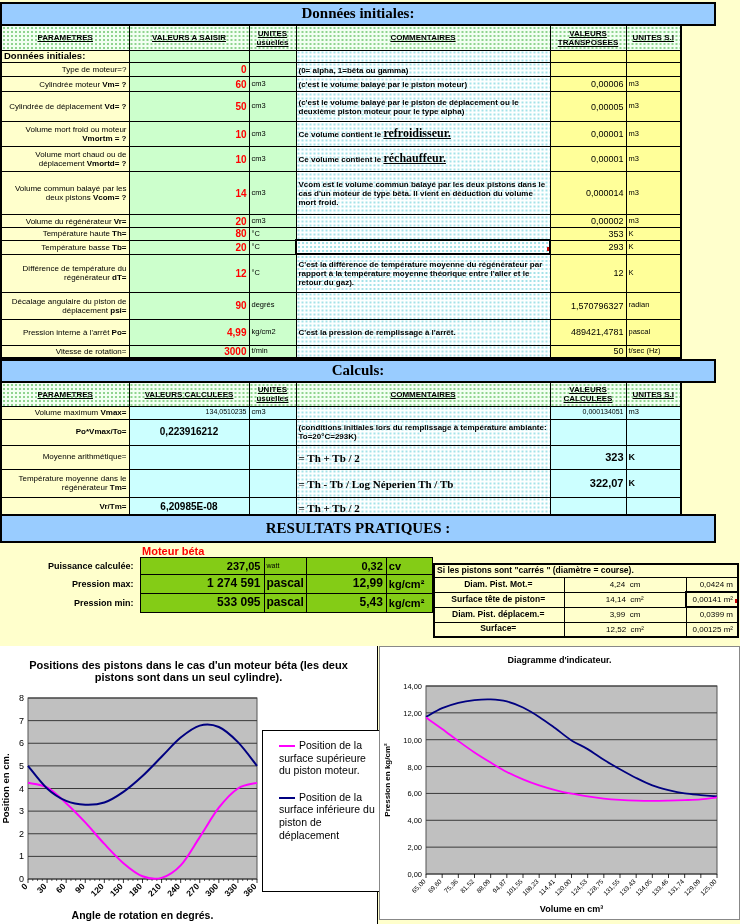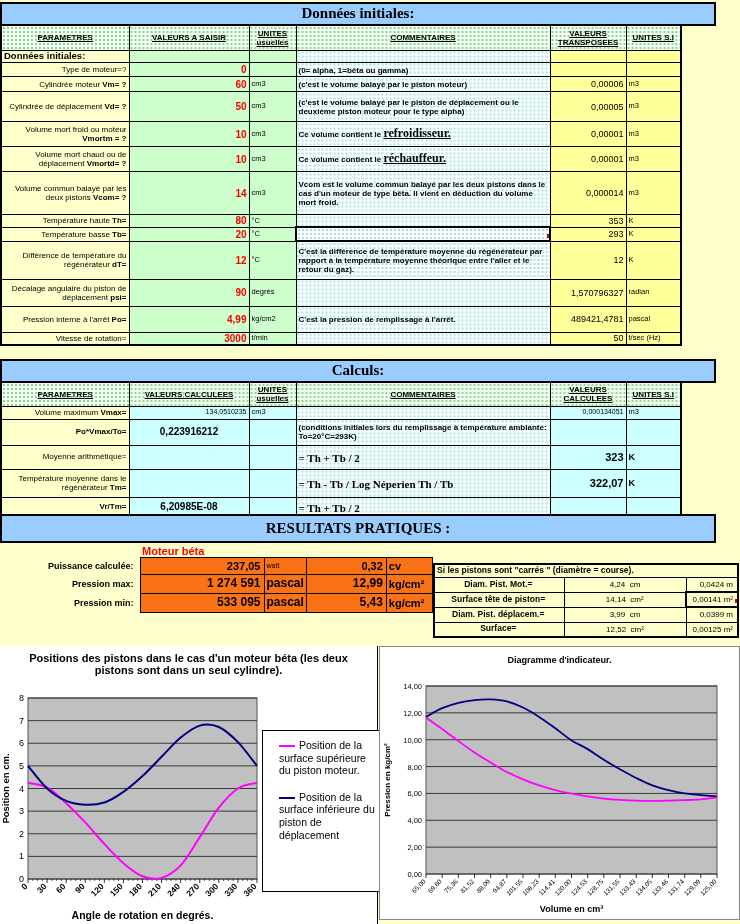--- a/index.html
+++ b/index.html
@@ -25,21 +25,21 @@
   .formula{font-family:"Liberation Serif",serif;font-size:11px;font-weight:bold}
   .transp{background:#FFFF99;text-align:right;font-size:9px}
   .siu{background:#FFFF99;font-size:7.5px}
   .cyan{background:#CCFFFF}
   .small7{font-size:7px;text-align:right}
   .midbold{font-size:10px;font-weight:bold;text-align:center}
   .bigv{font-size:11px;font-weight:bold;text-align:right}
   .kunit{font-weight:bold;font-size:9px}
   .selcell{border:2.5px solid #000;position:relative}
   .selcell:after{content:"";position:absolute;right:-2px;top:45%;width:4px;height:4px;background:#C00}
-  .res td{background:#f97316}
+  .res td{background:#84cc16}
   .res td.nb{border:none;background:transparent;text-align:right;font-weight:bold;font-size:9px;padding-right:6px}
   .v1{font-size:12px;font-weight:bold;text-align:right;padding-right:3px}
   .u1{font-size:12px;font-weight:bold}
   .v1.first{font-size:11px}
   .u1.first{font-size:7px;font-weight:normal}
   .v2{font-size:12px;font-weight:bold;text-align:right;padding-right:3px}
   .u2{font-size:11px;font-weight:bold}
   .v2.first,.u2.first{font-size:11px}
   .pis{border:2px solid #000}
   .pis td{background:#FFFFCC;font-size:8px}
@@ -140,20 +140,28 @@
     <td class="siu">m3</td>
   </tr>
   <tr style="height:43px">
     <td class="plabel"><span>Volume commun balayé par les deux pistons </span><b>Vcom= ?</b></td>
     <td class="input">14</td>
     <td class="unitc">cm3</td>
     <td class="dots comment"><span>Vcom est le volume commun balayé par les deux pistons dans le cas d'un moteur de type bêta. Il vient en déduction du volume mort froid.</span></td>
     <td class="transp">0,000014</td>
     <td class="siu">m3</td>
   </tr>
+  <tr style="height:13px">
+    <td class="plabel"><span>Volume du régénérateur </span><b>Vr=</b></td>
+    <td class="input">20</td>
+    <td class="unitc">cm3</td>
+    <td class="dots comment"></td>
+    <td class="transp">0,00002</td>
+    <td class="siu">m3</td>
+  </tr>
   <tr style="height:12px">
     <td class="plabel"><span>Température haute </span><b>Th=</b></td>
     <td class="input">80</td>
     <td class="unitc">°C</td>
     <td class="dots comment"></td>
     <td class="transp">353</td>
     <td class="siu">K</td>
   </tr>
   <tr style="height:14px">
     <td class="plabel"><span>Température basse </span><b>Tb=</b></td>
@@ -339,21 +347,21 @@
   </tr>
   <tr style="height:15px">
     <td class="pl">Surface=</td>
     <td class="pv"><span>12,52</span>&nbsp;&nbsp;<span>cm²</span></td>
     <td class="pm"><span>0,00125</span>&nbsp;<span>m²</span></td>
   </tr>
 </tbody>
   </table>
 
 <div class="panel" style="left:0;top:646px;width:377px;height:278px;border-right:1.5px solid #000">
-  <div class="ctitle" style="top:6px;font-size:11px;padding:0 20px;box-sizing:border-box">Positions des pistons dans le cas d'un moteur béta (les deux pistons sont dans un seul cylindre).</div>
+  <div class="ctitle" style="top:13px;font-size:11px;padding:0 20px;box-sizing:border-box">Positions des pistons dans le cas d'un moteur béta (les deux pistons sont dans un seul cylindre).</div>
   <svg width="292" height="240" style="position:absolute;left:0;top:38px">
       <rect x="28" y="14" width="229" height="181" fill="#C0C0C0" stroke="#555"></rect>
       <line x1="28" y1="195" x2="257" y2="195" stroke="#3a3a3a" stroke-width="1"></line>
       <text x="24" y="198" text-anchor="end" font-size="9">0</text>
       <line x1="28" y1="172.375" x2="257" y2="172.375" stroke="#3a3a3a" stroke-width="1"></line>
       <text x="24" y="175.375" text-anchor="end" font-size="9">1</text>
       <line x1="28" y1="149.75" x2="257" y2="149.75" stroke="#3a3a3a" stroke-width="1"></line>
       <text x="24" y="152.75" text-anchor="end" font-size="9">2</text>
       <line x1="28" y1="127.125" x2="257" y2="127.125" stroke="#3a3a3a" stroke-width="1"></line>
       <text x="24" y="130.125" text-anchor="end" font-size="9">3</text>

